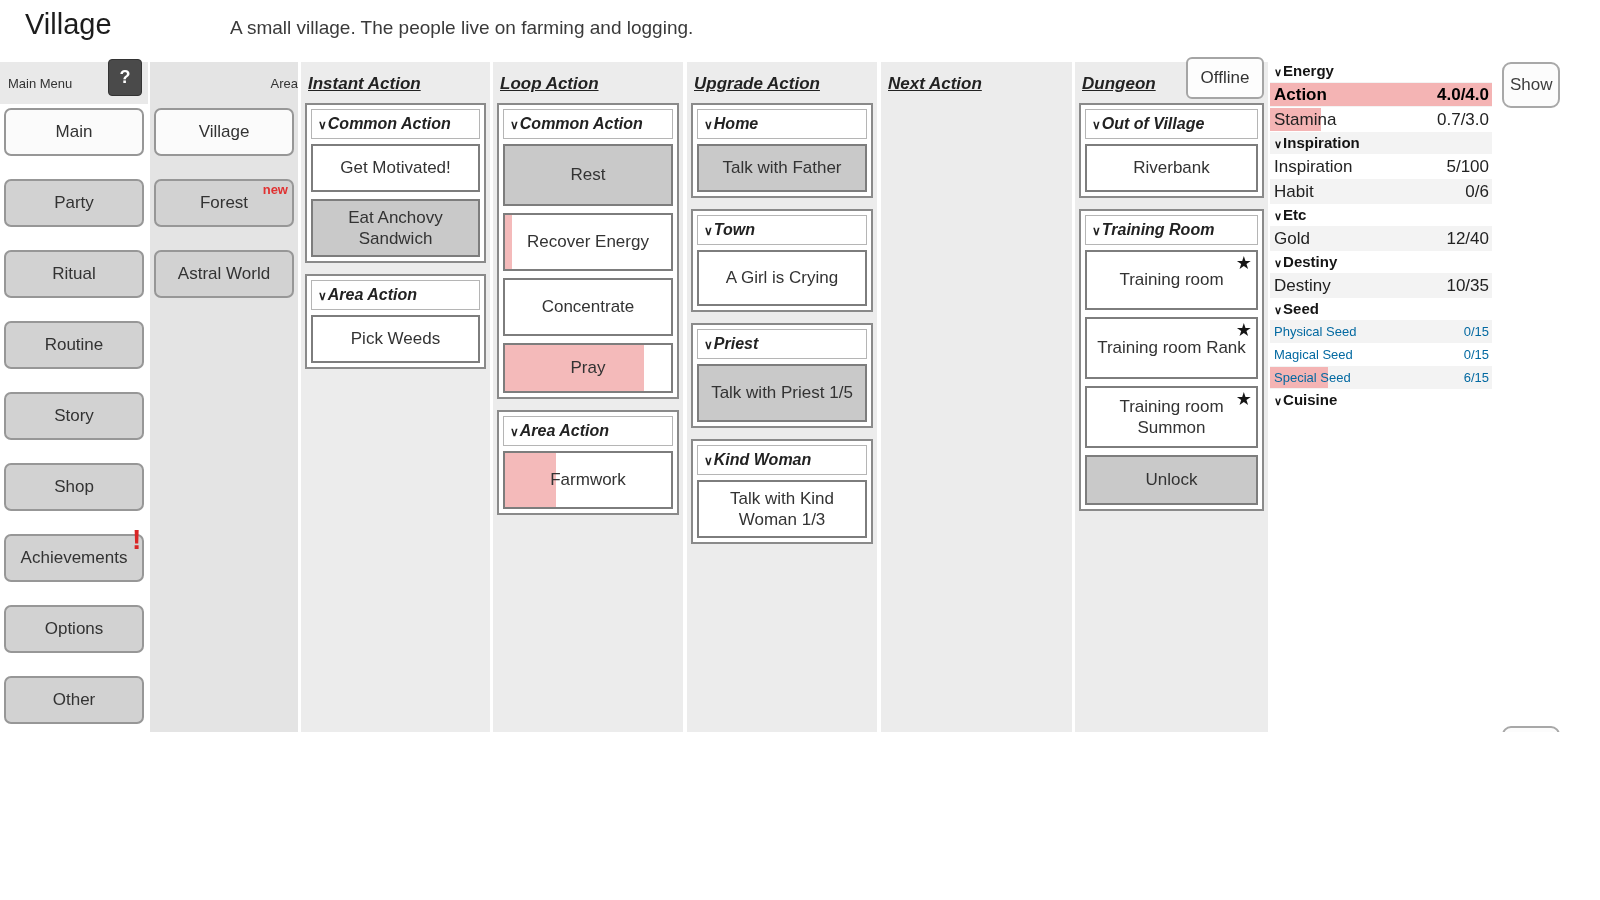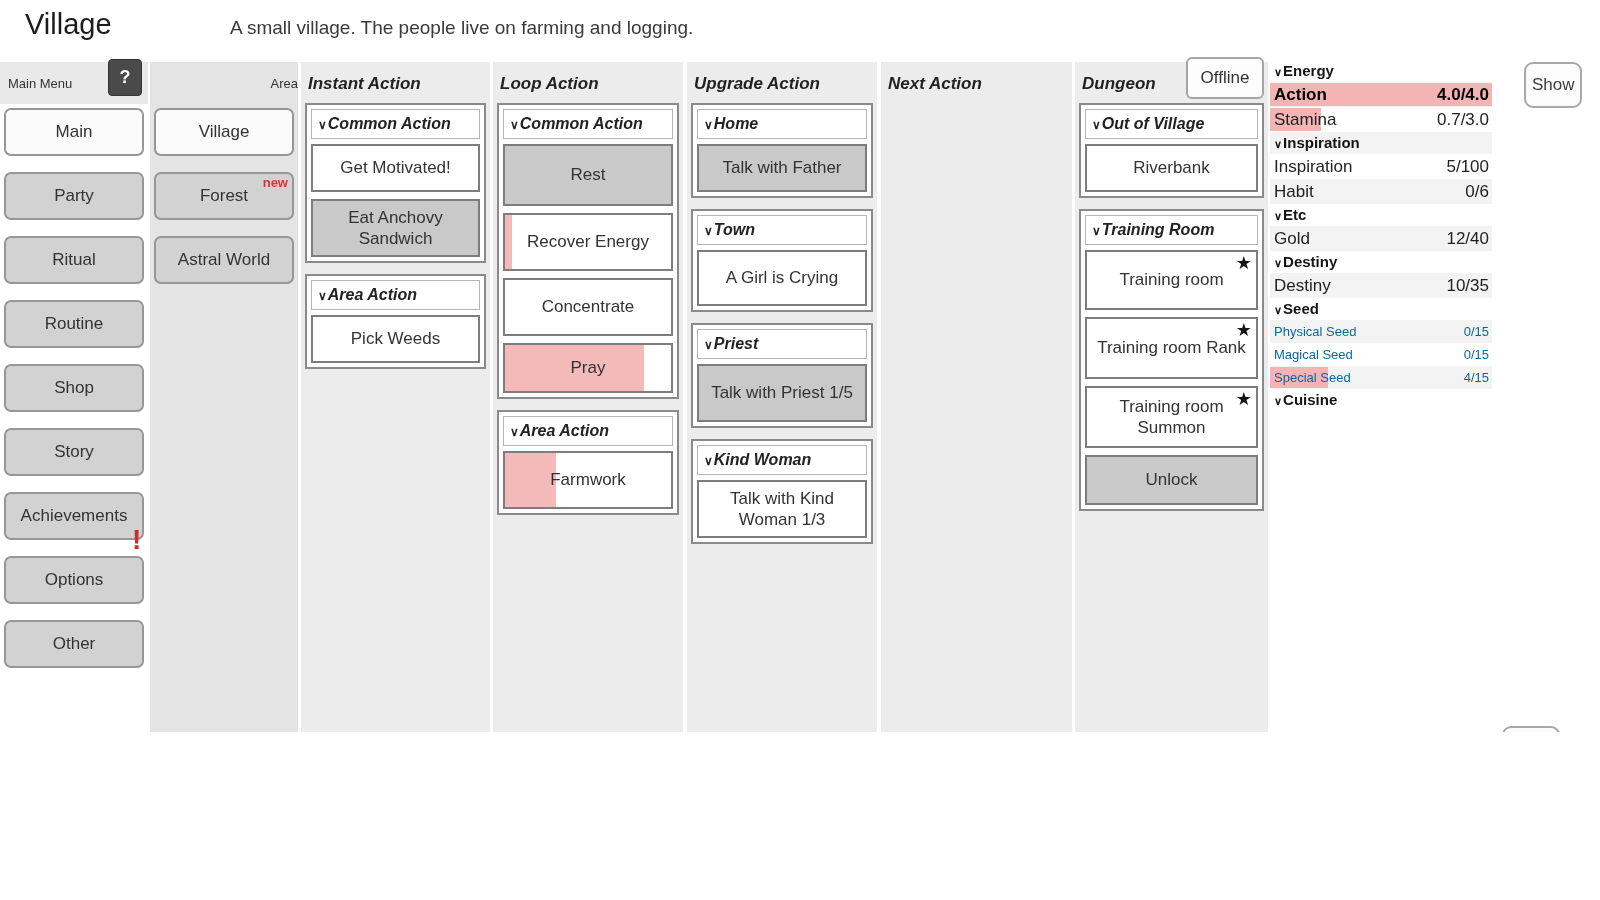--- a/index.html
+++ b/index.html
@@ -18,25 +18,25 @@
   .col-instant { left:301px;  width:189px; }
   .col-loop    { left:493px;  width:190px; }
   .col-upgrade { left:687px;  width:190px; }
   .col-next    { left:881px;  width:191px; }
   .col-dungeon { left:1075px; width:193px; }
 
   .small-col-label { font-size:13px; color:#333; padding:14px 0 0 8px; }
   .qbtn { position:absolute; left:108px; top:-3px; width:34px; height:37px; background:#4a4a4a; color:#fff;
           font-weight:bold; font-size:18px; border:1px solid #333; border-radius:4px; cursor:pointer; }
 
-  .action-col-title { font-style:italic; font-weight:bold; font-size:17px;
+  .action-col-title { font-style:italic; font-weight:bold; text-decoration:underline; font-size:17px;
                       color:#222; padding:12px 0 9px 7px; white-space:nowrap; }
 
   
-  .mbtn { position:relative; display:block; width:140px; height:48px; margin:0 auto 16px; background:#d2d2d2;
+  .mbtn { position:relative; display:block; width:140px; height:48px; margin:0 auto 23px; background:#d2d2d2;
           border:2px solid #979797; border-radius:7px; font-size:17px; color:#333;
           font-family:inherit; box-sizing:border-box; cursor:pointer; }
   .mbtn.selected { background:#fbfbfb; }
   .menu-body { padding-top:4px; }
   .badge-new { position:absolute; top:1px; right:4px; font-size:13px; font-weight:bold; color:#e03131; }
   .menu-alert { position:absolute; left:132px; top:462px; font-size:28px; font-weight:bold; color:#d92626; z-index:3; }
 
   
   .group { margin:0 4px 11px; border:2px solid #8a8a8a; background:#fff; padding:4px; }
   .group-head { border:1px solid #b5b5b5; background:#fff; font-style:italic; font-weight:bold; font-size:16px;
@@ -67,21 +67,21 @@
   .srow { position:relative; height:25px; line-height:25px; font-size:17px; color:#222; }
   .srow.small { height:23px; line-height:23px; font-size:13px; color:#0369a1; }
   .srow.bold, .srow.bold .svalue { font-weight:bold; color:#000000; }
   .slabel { position:relative; padding-left:4px; z-index:1; }
   .svalue { position:absolute; right:3px; top:0; z-index:1; }
   .sfill { position:absolute; left:0; top:1px; bottom:1px; background:#f4b4b4; z-index:0; }
 
   
   .side-btn { position:absolute; background:#fcfcfc; border:2px solid #a8a8a8; border-radius:9px;
               font-size:17px; color:#3d3d3d; font-family:inherit; cursor:pointer; }
-  .show-btn { left:1502px; top:62px;  width:58px; height:46px;margin-left:22px; }
+  .show-btn { left:1502px; top:62px;  width:58px; height:46px; }
   .tips-btn { left:1502px; top:726px; width:58px; height:48px; }
   .log-btn  { left:1502px; top:798px; width:58px; height:48px; }
   .log-alert { position:absolute; right:-1px; top:5px; color:#e03131; font-weight:bold; font-size:24px; }
 </style>
 </head>
 <body>
 
 <div class="app">
 
   <div class="page-title">Village</div>
@@ -90,22 +90,22 @@
   <div class="col col-menu">
     <div class="menu-head">
       <div class="small-col-label">Main Menu</div>
       <button class="qbtn">?</button>
     </div>
     <div class="menu-body" style="padding-top:46px;">
       <button class="mbtn selected">Main</button>
       <button class="mbtn">Party</button>
       <button class="mbtn">Ritual</button>
       <button class="mbtn">Routine</button>
+      <button class="mbtn">Story</button>
       <button class="mbtn">Shop</button>
-      <button class="mbtn">Story</button>
       <button class="mbtn">Achievements</button>
       <button class="mbtn">Options</button>
       <button class="mbtn">Other</button>
     </div>
     <span class="menu-alert">!</span>
   </div>
 
   <div class="col col-area">
     <div class="small-col-label" style="height:32px;text-align:right;">Area</div>
     <button class="mbtn selected">Village</button>
@@ -290,21 +290,21 @@
       <span class="slabel">Physical Seed</span>
       <span class="svalue">0/15</span>
     </div>
     <div class="srow small">
       <span class="slabel">Magical Seed</span>
       <span class="svalue">0/15</span>
     </div>
     <div class="srow small">
       <span class="sfill" style="width: 26%;"></span>
       <span class="slabel">Special Seed</span>
-      <span class="svalue">4/15</span>
+      <span class="svalue">6/15</span>
     </div>
     <div class="shead">
       <span class="chev">∨</span><span>Cuisine</span>
     </div>
   </div>
 
   <button class="side-btn show-btn">Show</button>
   <button class="side-btn tips-btn">Tips</button>
   <button class="side-btn log-btn">
     <span>Log</span>

